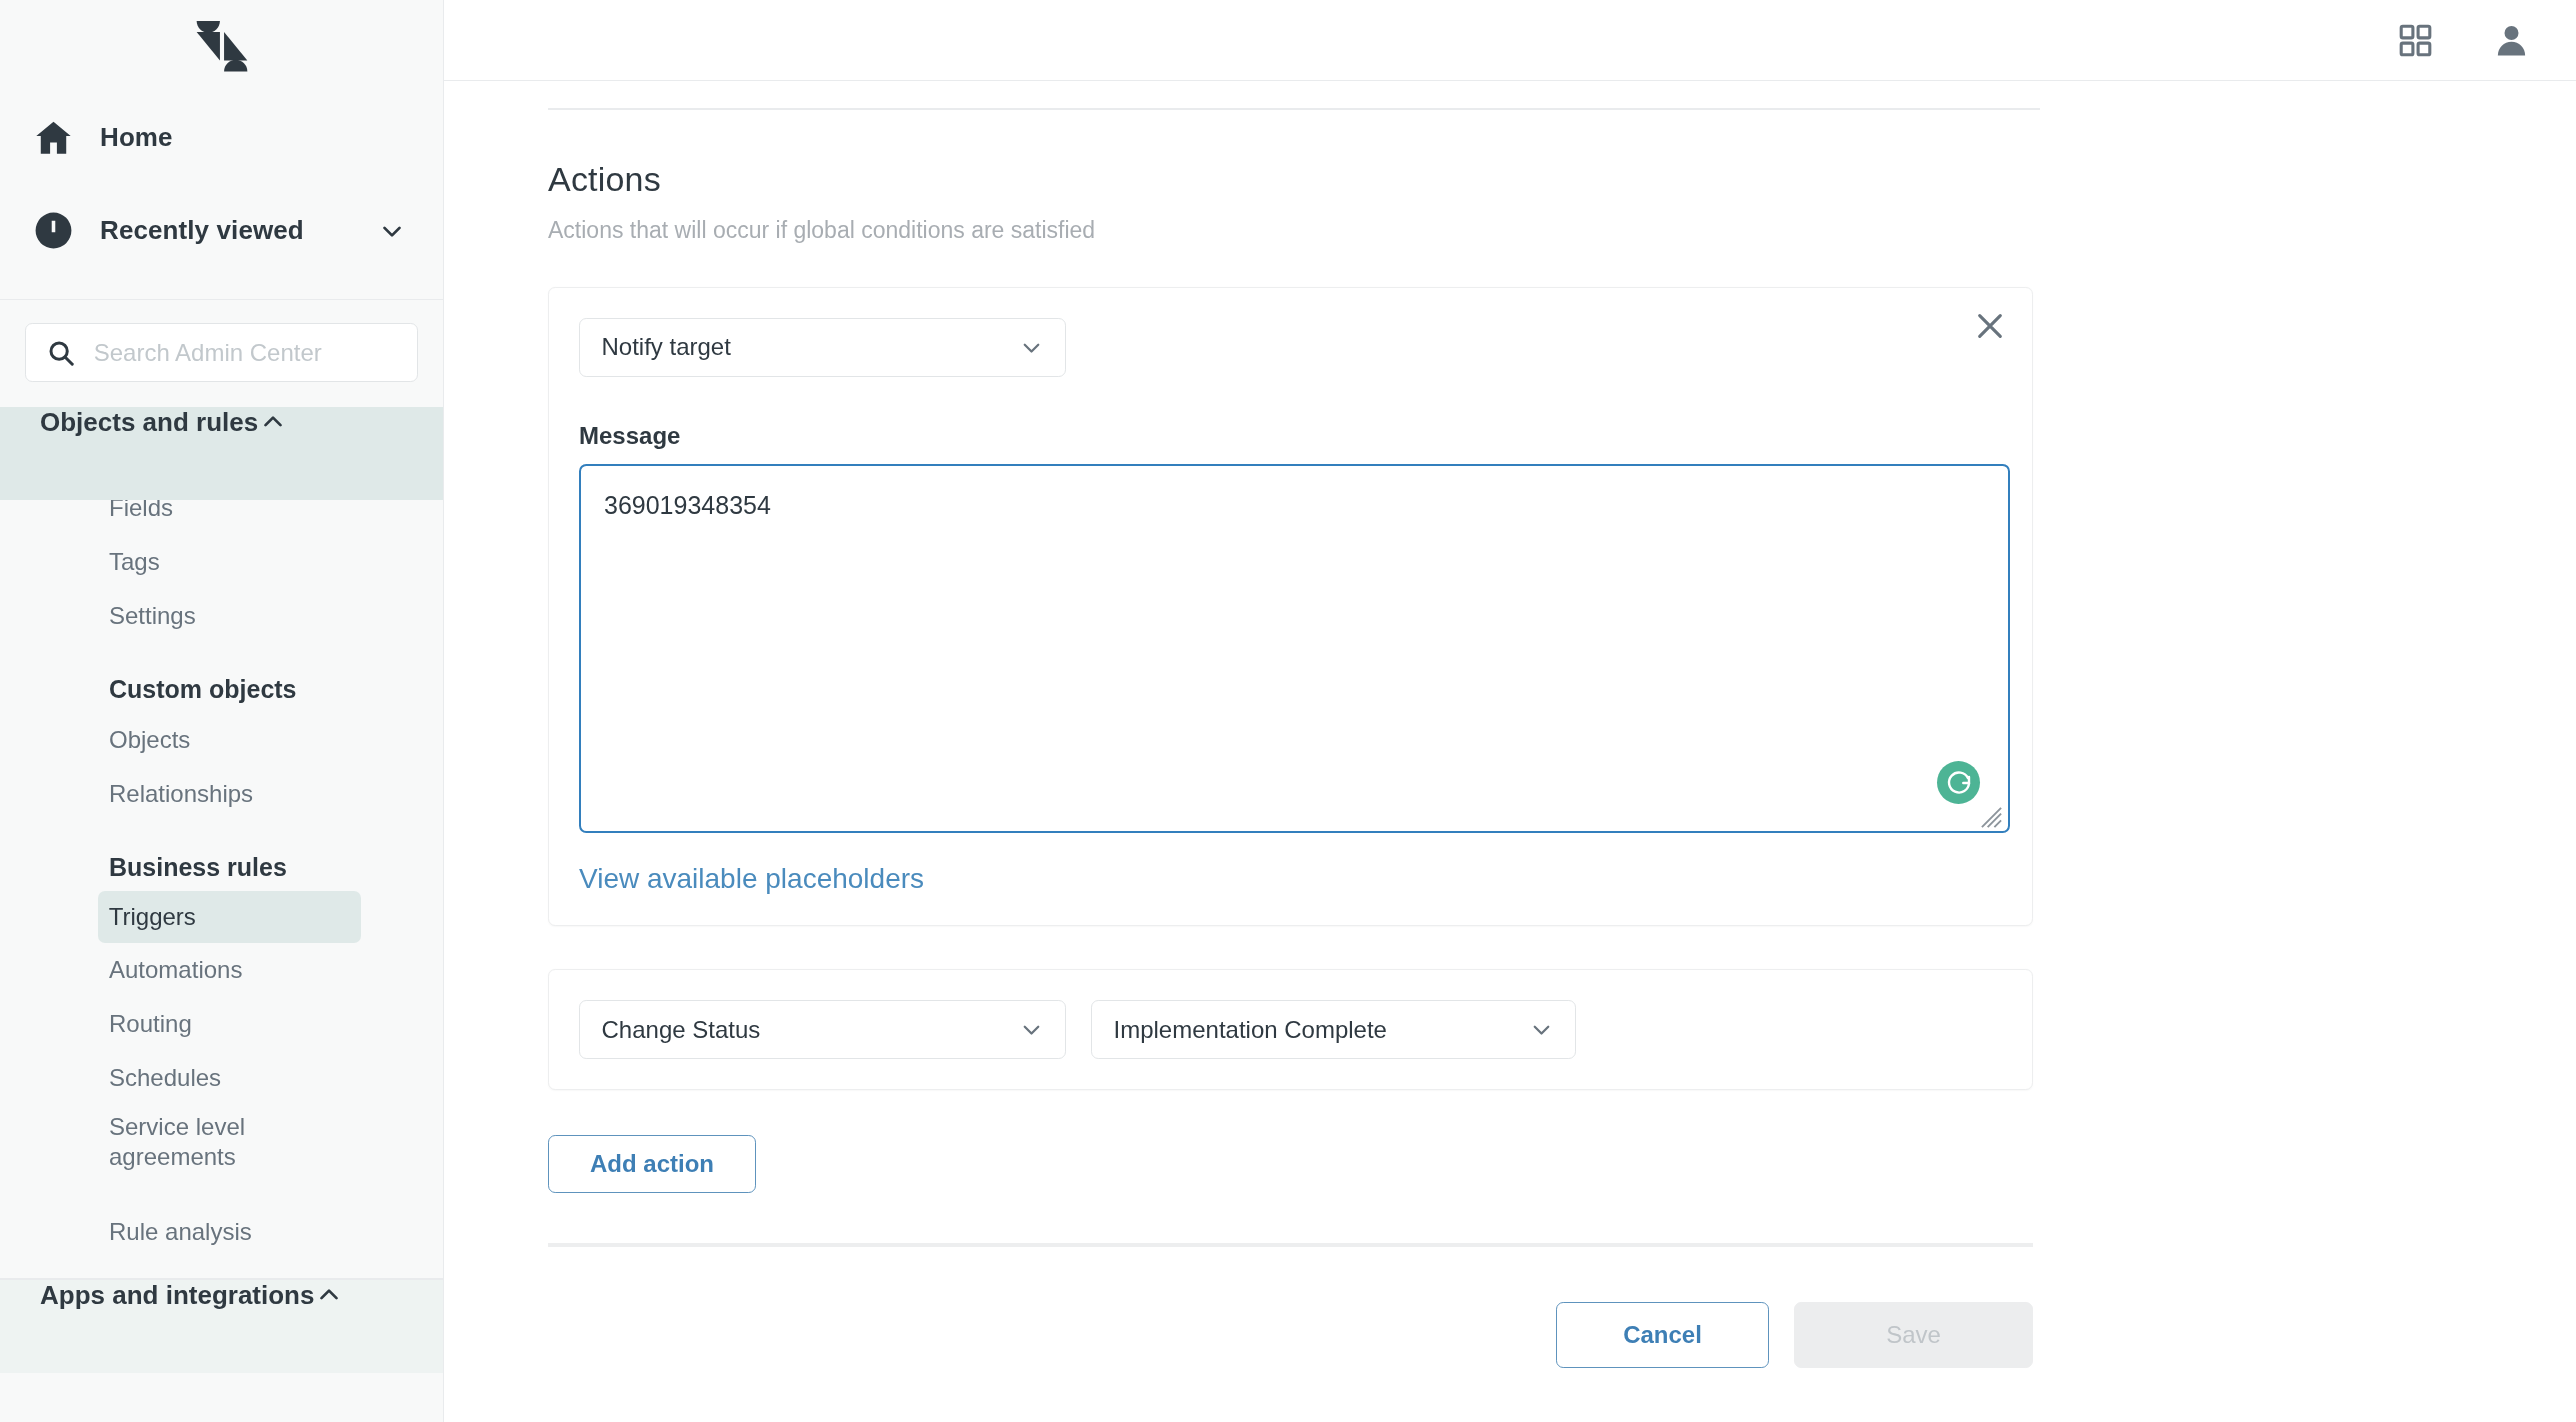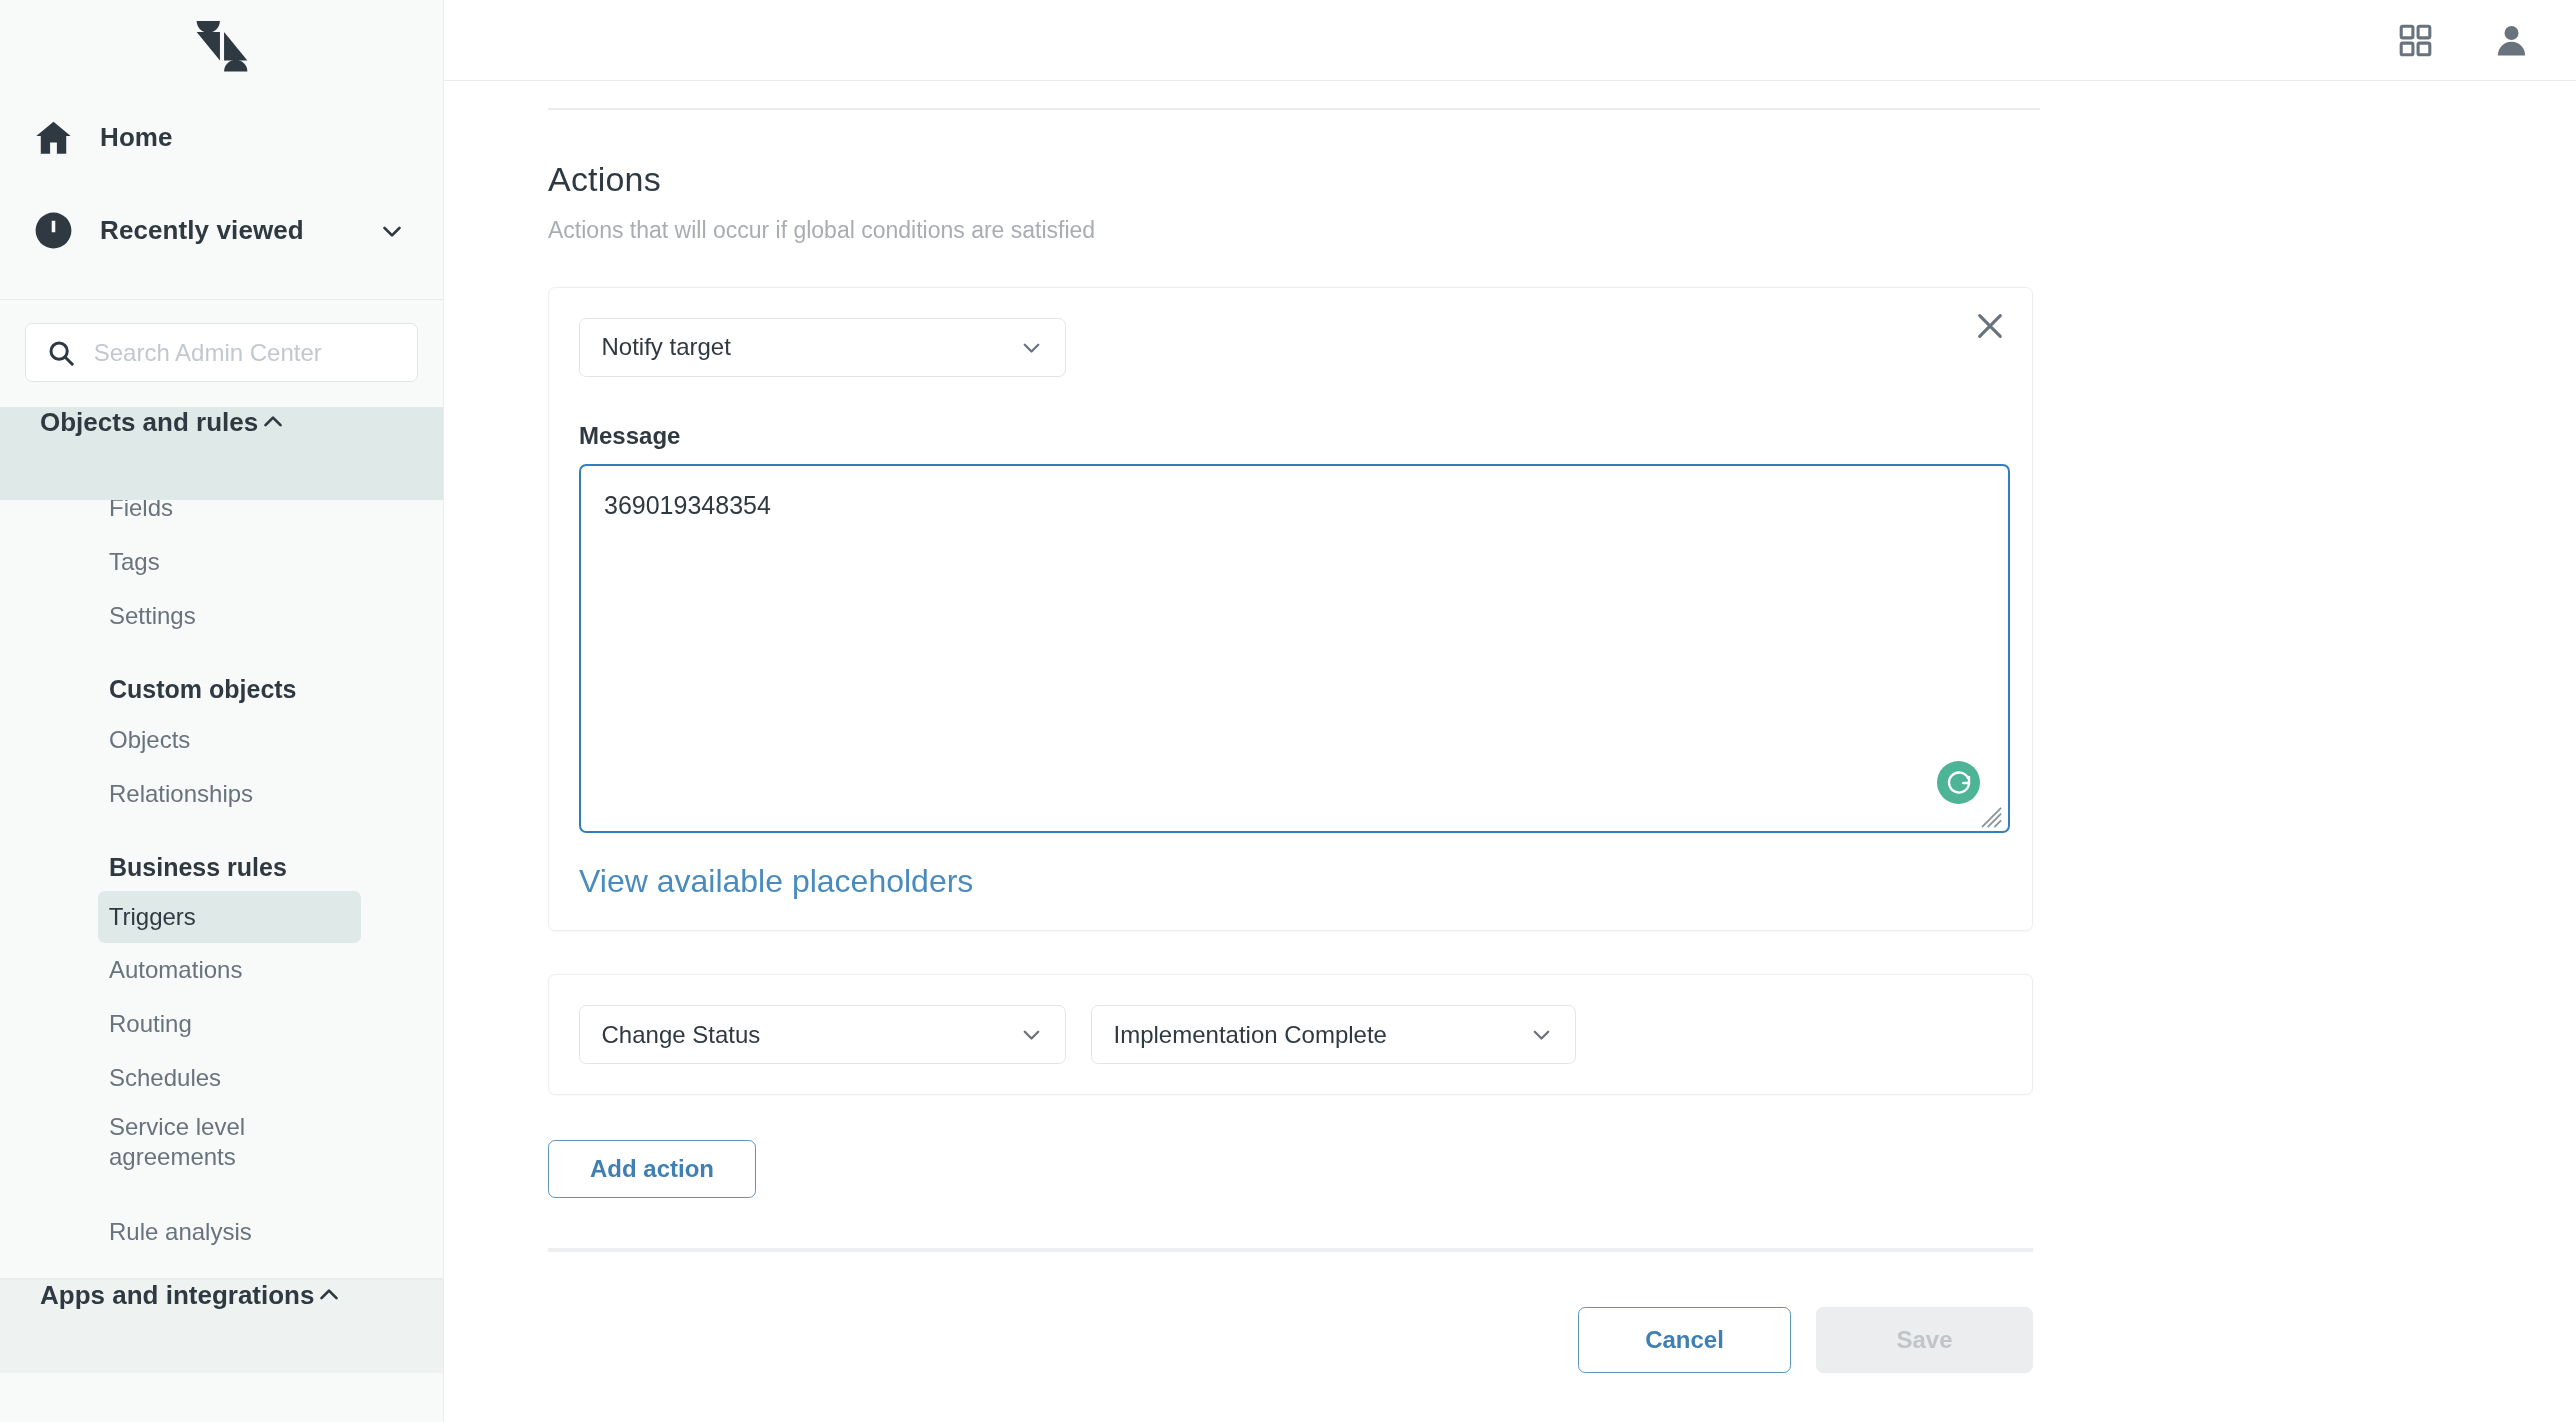--- a/index.html
+++ b/index.html
@@ -165,21 +165,21 @@
   }
   .gbadge svg { width: 30px; height: 30px; display:block; }
   .resize-grip {
     position: absolute; right: 7.2px; bottom: 7.2px;
     width: 23px; height: 23px; cursor: nwse-resize;
   }
   .resize-grip svg { display: block; width: 23px; height: 23px; }
 
   a.placeholders-link {
     display: inline-block; margin-top: 27px;
-    font-size: 32px; color: #4a8bbd; text-decoration: none; cursor: pointer;
+    font-size: 28px; color: #4a8bbd; text-decoration: none; cursor: pointer;
   }
 
   .btn {
     border-radius: 7.2px; font-size: 24px; cursor: pointer;
     display: inline-flex; align-items: center; justify-content: center;
     font-family: "Liberation Sans", sans-serif;
   }
   .btn-add {
     margin-top: 45px; height: 58px; width: 208px;
     border: 1.8px solid #5e93bd; color: #3e7fb5; background: #fff; font-weight: 700;
@@ -189,22 +189,22 @@
 
   .footer-actions {
     display: flex; justify-content: flex-end; gap: 25px;
     width: 1485px; margin-top: 55px;
   }
   .btn-cancel {
     width: 213px; height: 66px; border: 1.8px solid #5e93bd;
     background: #fff; color: #3e7fb5; font-weight: 700;
   }
   .btn-save {
-    width: 217px; height: 66px; border: 1.8px solid #ecedee;
-    background: #ecedee; color: #c0c5c9; font-weight: 700; cursor: default;
+    width: 239px; height: 66px; border: 1.8px solid #ecedee;
+    background: #ecedee; color: #c0c5c9; font-weight: 400; cursor: default;
   }
 </style>
 </head>
 <body>
 
 <div id="app">
 
   <aside class="sidebar">
 
     <div class="brand">

